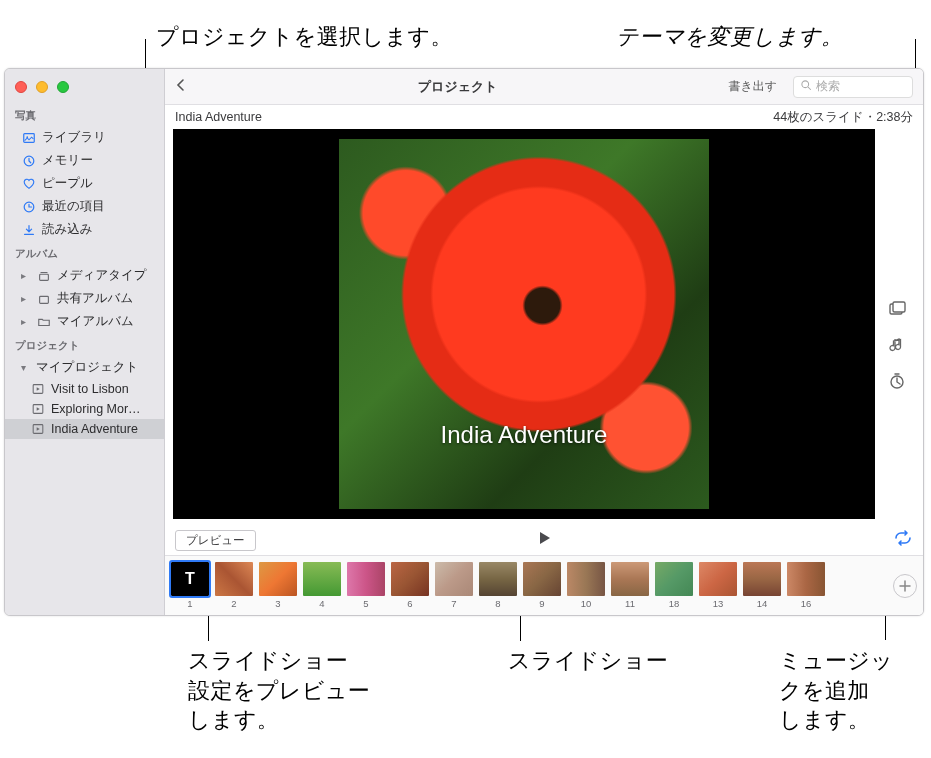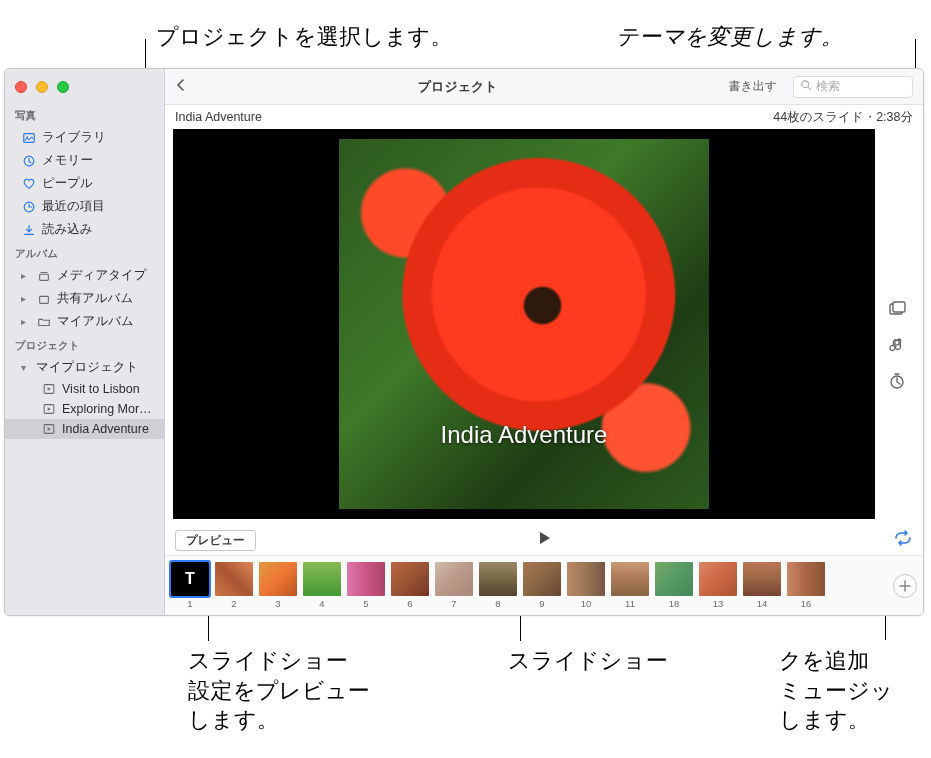--- a/index.html
+++ b/index.html
@@ -9,21 +9,21 @@
   .line { position: absolute; background: #000; }
   .app-window { position: absolute; left: 4px; top: 68px; width: 920px; height: 548px; border: 1px solid #c8c7cb; border-radius: 6px; background: #f5f4f6; box-shadow: 0 0 2px rgba(0,0,0,0.15); display: flex; overflow: hidden; }
   .traffic { position: absolute; left: 10px; top: 12px; display: flex; gap: 9px; }
   .tl { width: 12px; height: 12px; border-radius: 50%; }
   .tl.red { background: #ff5f57; border: 0.5px solid #e04540; }
   .tl.yel { background: #febc2e; border: 0.5px solid #e0a028; }
   .tl.grn { background: #28c840; border: 0.5px solid #22a636; }
   .sidebar { width: 160px; background: #e7e6ea; border-right: 1px solid #cfced3; padding-top: 34px; font-size: 12px; color: #333; overflow: hidden; }
   .sec-head { font-size: 10.5px; color: #6b6b70; font-weight: 600; padding: 6px 0 3px 10px; }
   .side-item { display: flex; align-items: center; gap: 6px; padding: 3px 6px 3px 16px; color: #2c2c2e; font-size: 12.5px; cursor: pointer; }
-  .side-item.sub2 { padding-left: 36px; }
+  .side-item.sub2 { padding-left: 25px; }
   .side-item.sel { background: #cfd0d4; }
   .disclosure { width: 9px; color: #7a7a7f; font-size: 10px; display: inline-block; }
   .sicon { width: 15px; height: 14px; display: inline-flex; align-items: center; justify-content: center; color: #2f7af6; }
   .sicon svg { width: 14px; height: 14px; }
   .sicon.gray { color: #6b6b70; }
   .main { flex: 1; display: flex; flex-direction: column; background: #fff; }
   .toolbar { height: 36px; border-bottom: 1px solid #e0dfe3; display: flex; align-items: center; padding: 0 10px; background: #f7f6f8; gap: 8px; }
   .back { width: 20px; color: #555; cursor: pointer; }
   .ttl-center { flex: 1; text-align: center; font-size: 13px; font-weight: 600; color: #3a3a3c; }
   .export-btn { font-size: 12px; color: #555; padding: 2px 8px; border-radius: 3px; cursor: pointer; }
@@ -36,21 +36,21 @@
       radial-gradient(circle at 55% 45%, #2d1a0c 0 6%, transparent 7%),
       radial-gradient(circle at 54% 42%, #ff3a1f 0 36%, #e52c15 37% 46%, transparent 47%),
       radial-gradient(circle at 18% 20%, #ff4a2a 0 10%, transparent 11%),
       radial-gradient(circle at 83% 78%, #ff5232 0 10%, transparent 11%),
       linear-gradient(135deg, #2d5a1f, #3e7828 40%, #1f3d14 70%, #2c5a1e);
     position: relative;
   }
   .slide-title { position: absolute; left: 0; right: 0; bottom: 70px; text-align: center; color: #fff; font-size: 24px; font-weight: 500; text-shadow: 0 1px 3px rgba(0,0,0,0.6); }
   .side-tools { width: 36px; display: flex; flex-direction: column; align-items: center; gap: 16px; padding-top: 170px; color: #666; }
   .side-tools .tbtn { width: 20px; height: 20px; cursor: pointer; display: flex; align-items: center; justify-content: center; }
-  .controls-row { height: 30px; display: flex; align-items: center; padding: 0 10px; position: relative; font-weight: bold; }
+  .controls-row { height: 30px; display: flex; align-items: center; padding: 0 10px; position: relative; }
   .preview-btn { font-size: 11.5px; color: #3a3a3c; background: #fff; border: 1px solid #c8c7cb; border-radius: 3px; padding: 2px 10px; cursor: pointer; }
   .play-btn { position: absolute; left: 50%; transform: translateX(-50%); cursor: pointer; color: #4a4a4e; }
   .loop-btn { margin-left: auto; color: #2f7af6; cursor: pointer; }
   .strip { height: 60px; border-top: 1px solid #e0dfe3; display: flex; align-items: center; padding: 4px 6px; gap: 6px; overflow: hidden; background: #fafafa; }
   .thumb { display: flex; flex-direction: column; align-items: center; cursor: pointer; }
   .thumb .timg { width: 38px; height: 34px; background: linear-gradient(135deg,#b07a4a,#8a5c36); border-radius: 1px; }
   .thumb.title .timg { background: #000; position: relative; }
   .thumb.title .timg::after { content: "T"; position: absolute; inset: 0; display: flex; align-items: center; justify-content: center; color: #fff; font-size: 16px; font-weight: 600; }
   .thumb.sel .timg { outline: 2px solid #2f7af6; }
   .thumb .tn { font-size: 9.5px; color: #6b6b70; margin-top: 2px; }
@@ -72,22 +72,22 @@
   <div class="al">します。</div>
 </div>
 <div class="line" style="left:208px; top:616px; width:1px; height:25px;"></div>
 
 <div class="annotation" style="left:508px; top:646px;">
   <div class="al">スライドショー</div>
 </div>
 <div class="line" style="left:520px; top:616px; width:1px; height:25px;"></div>
 
 <div class="annotation" style="left:779px; top:646px;">
+  <div class="al">ミュージッ</div>
   <div class="al">クを追加</div>
-  <div class="al">ミュージッ</div>
   <div class="al">します。</div>
 </div>
 <div class="line" style="left:885px; top:440px; width:1px; height:200px;"></div>
 
 <div class="app-window">
   <div class="traffic">
     <div class="tl red"></div>
     <div class="tl yel"></div>
     <div class="tl grn"></div>
   </div>

